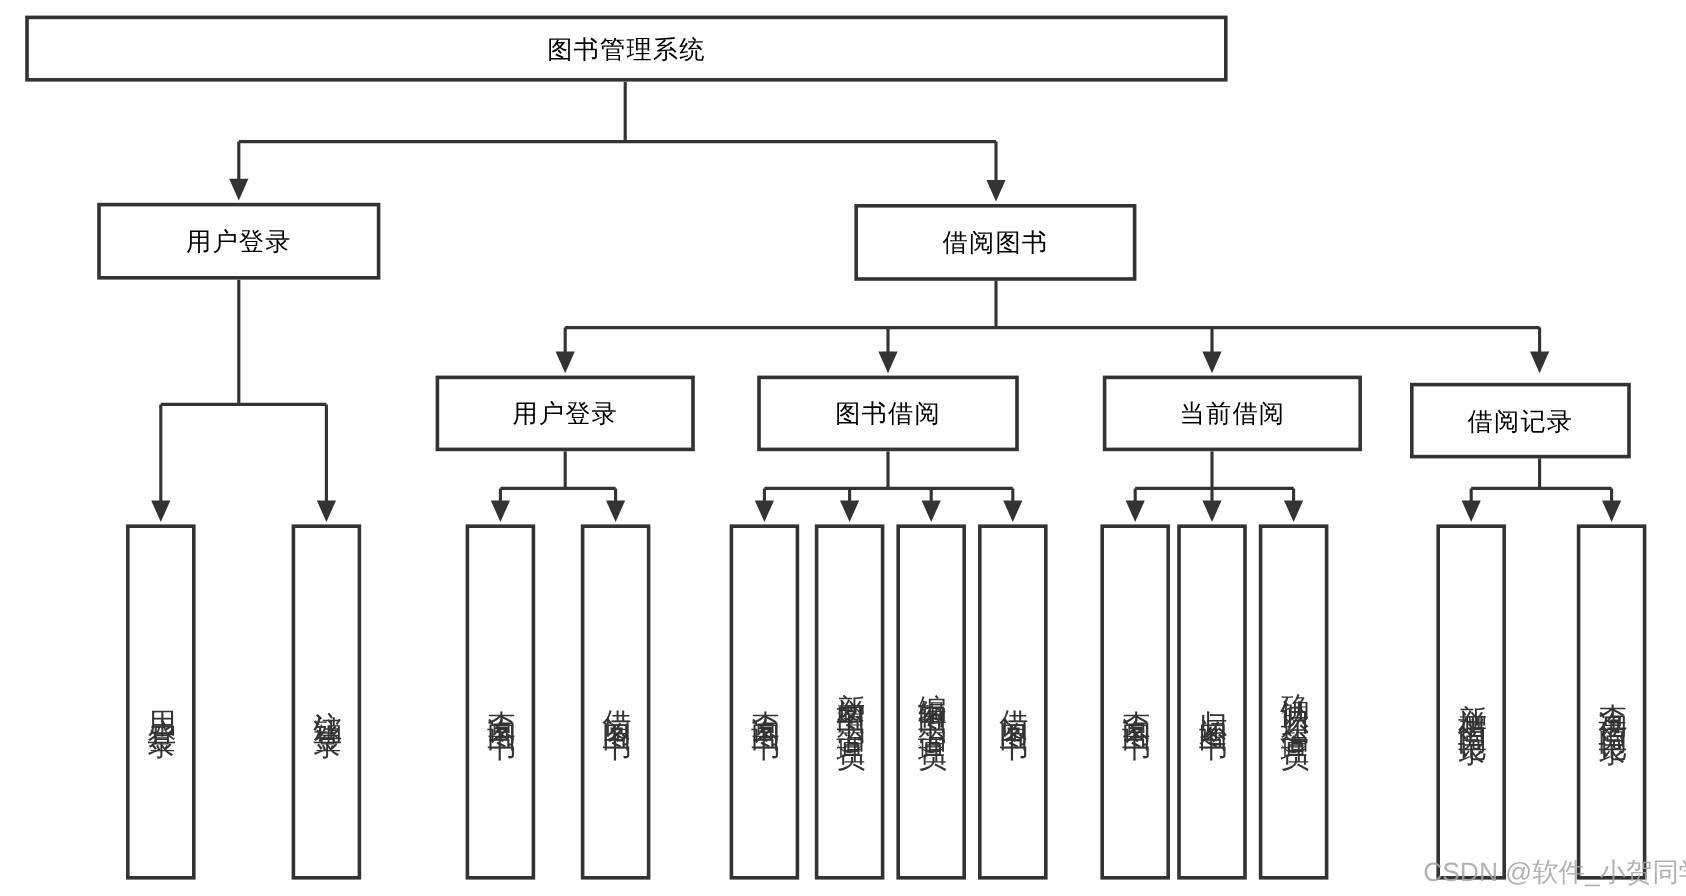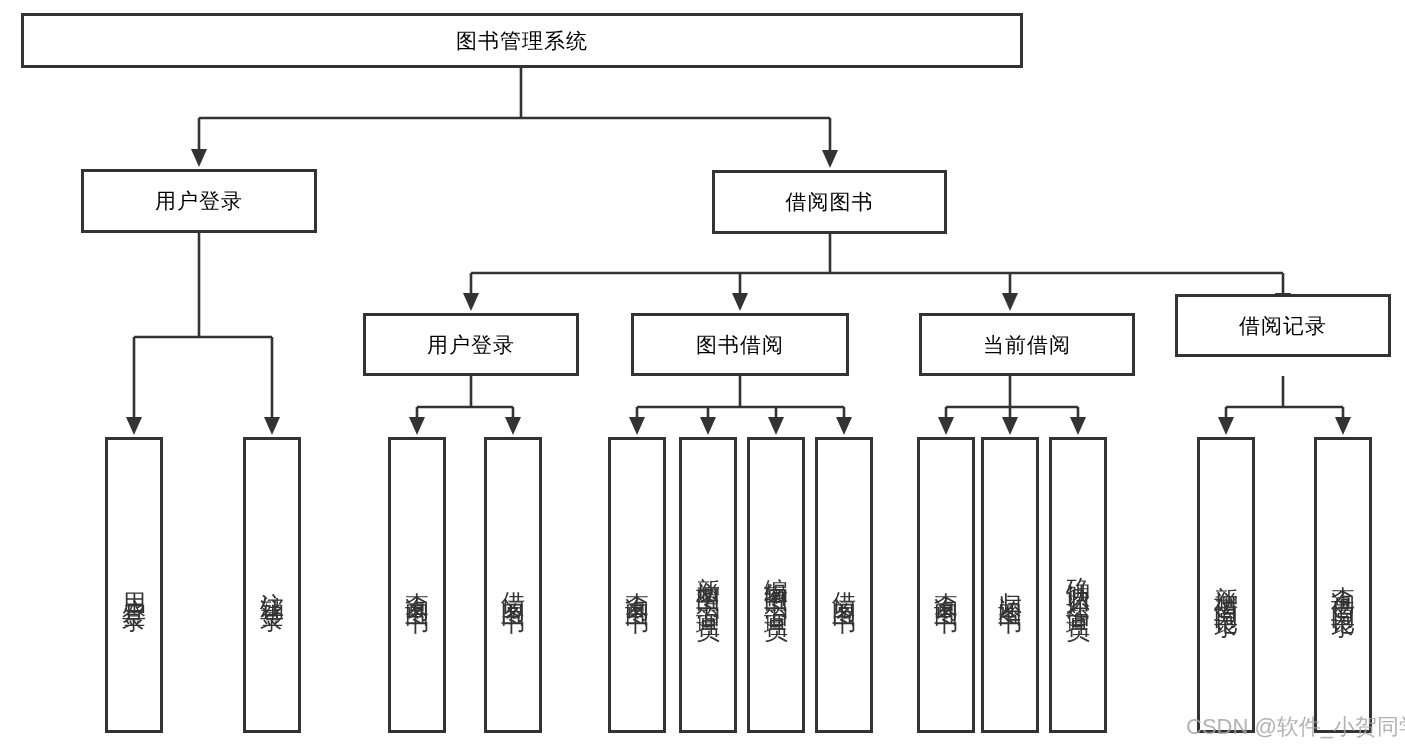--- a/index.html
+++ b/index.html
@@ -113,21 +113,21 @@
 
   <div class="box" style="left:363px; top:313px; width:216px; height:63px;">
     <span>用户登录</span>
   </div>
   <div class="box" style="left:631px; top:313px; width:218px; height:63px;">
     <span>图书借阅</span>
   </div>
   <div class="box" style="left:902px; top:313px; width:216px; height:63px;margin-left:17px;">
     <span>当前借阅</span>
   </div>
-  <div class="box" style="left:1175px; top:294px; width:216px; height:63px;text-align:center;">
+  <div class="box" style="left:1175px; top:319px; width:184px; height:63px;text-align:center;">
     <span>借阅记录</span>
   </div>
 
   <div class="leaf" style="left:105px;">
     <span>用户登录</span>
   </div>
   <div class="leaf" style="left:243px;">
     <span>注销登录</span>
   </div>
 

